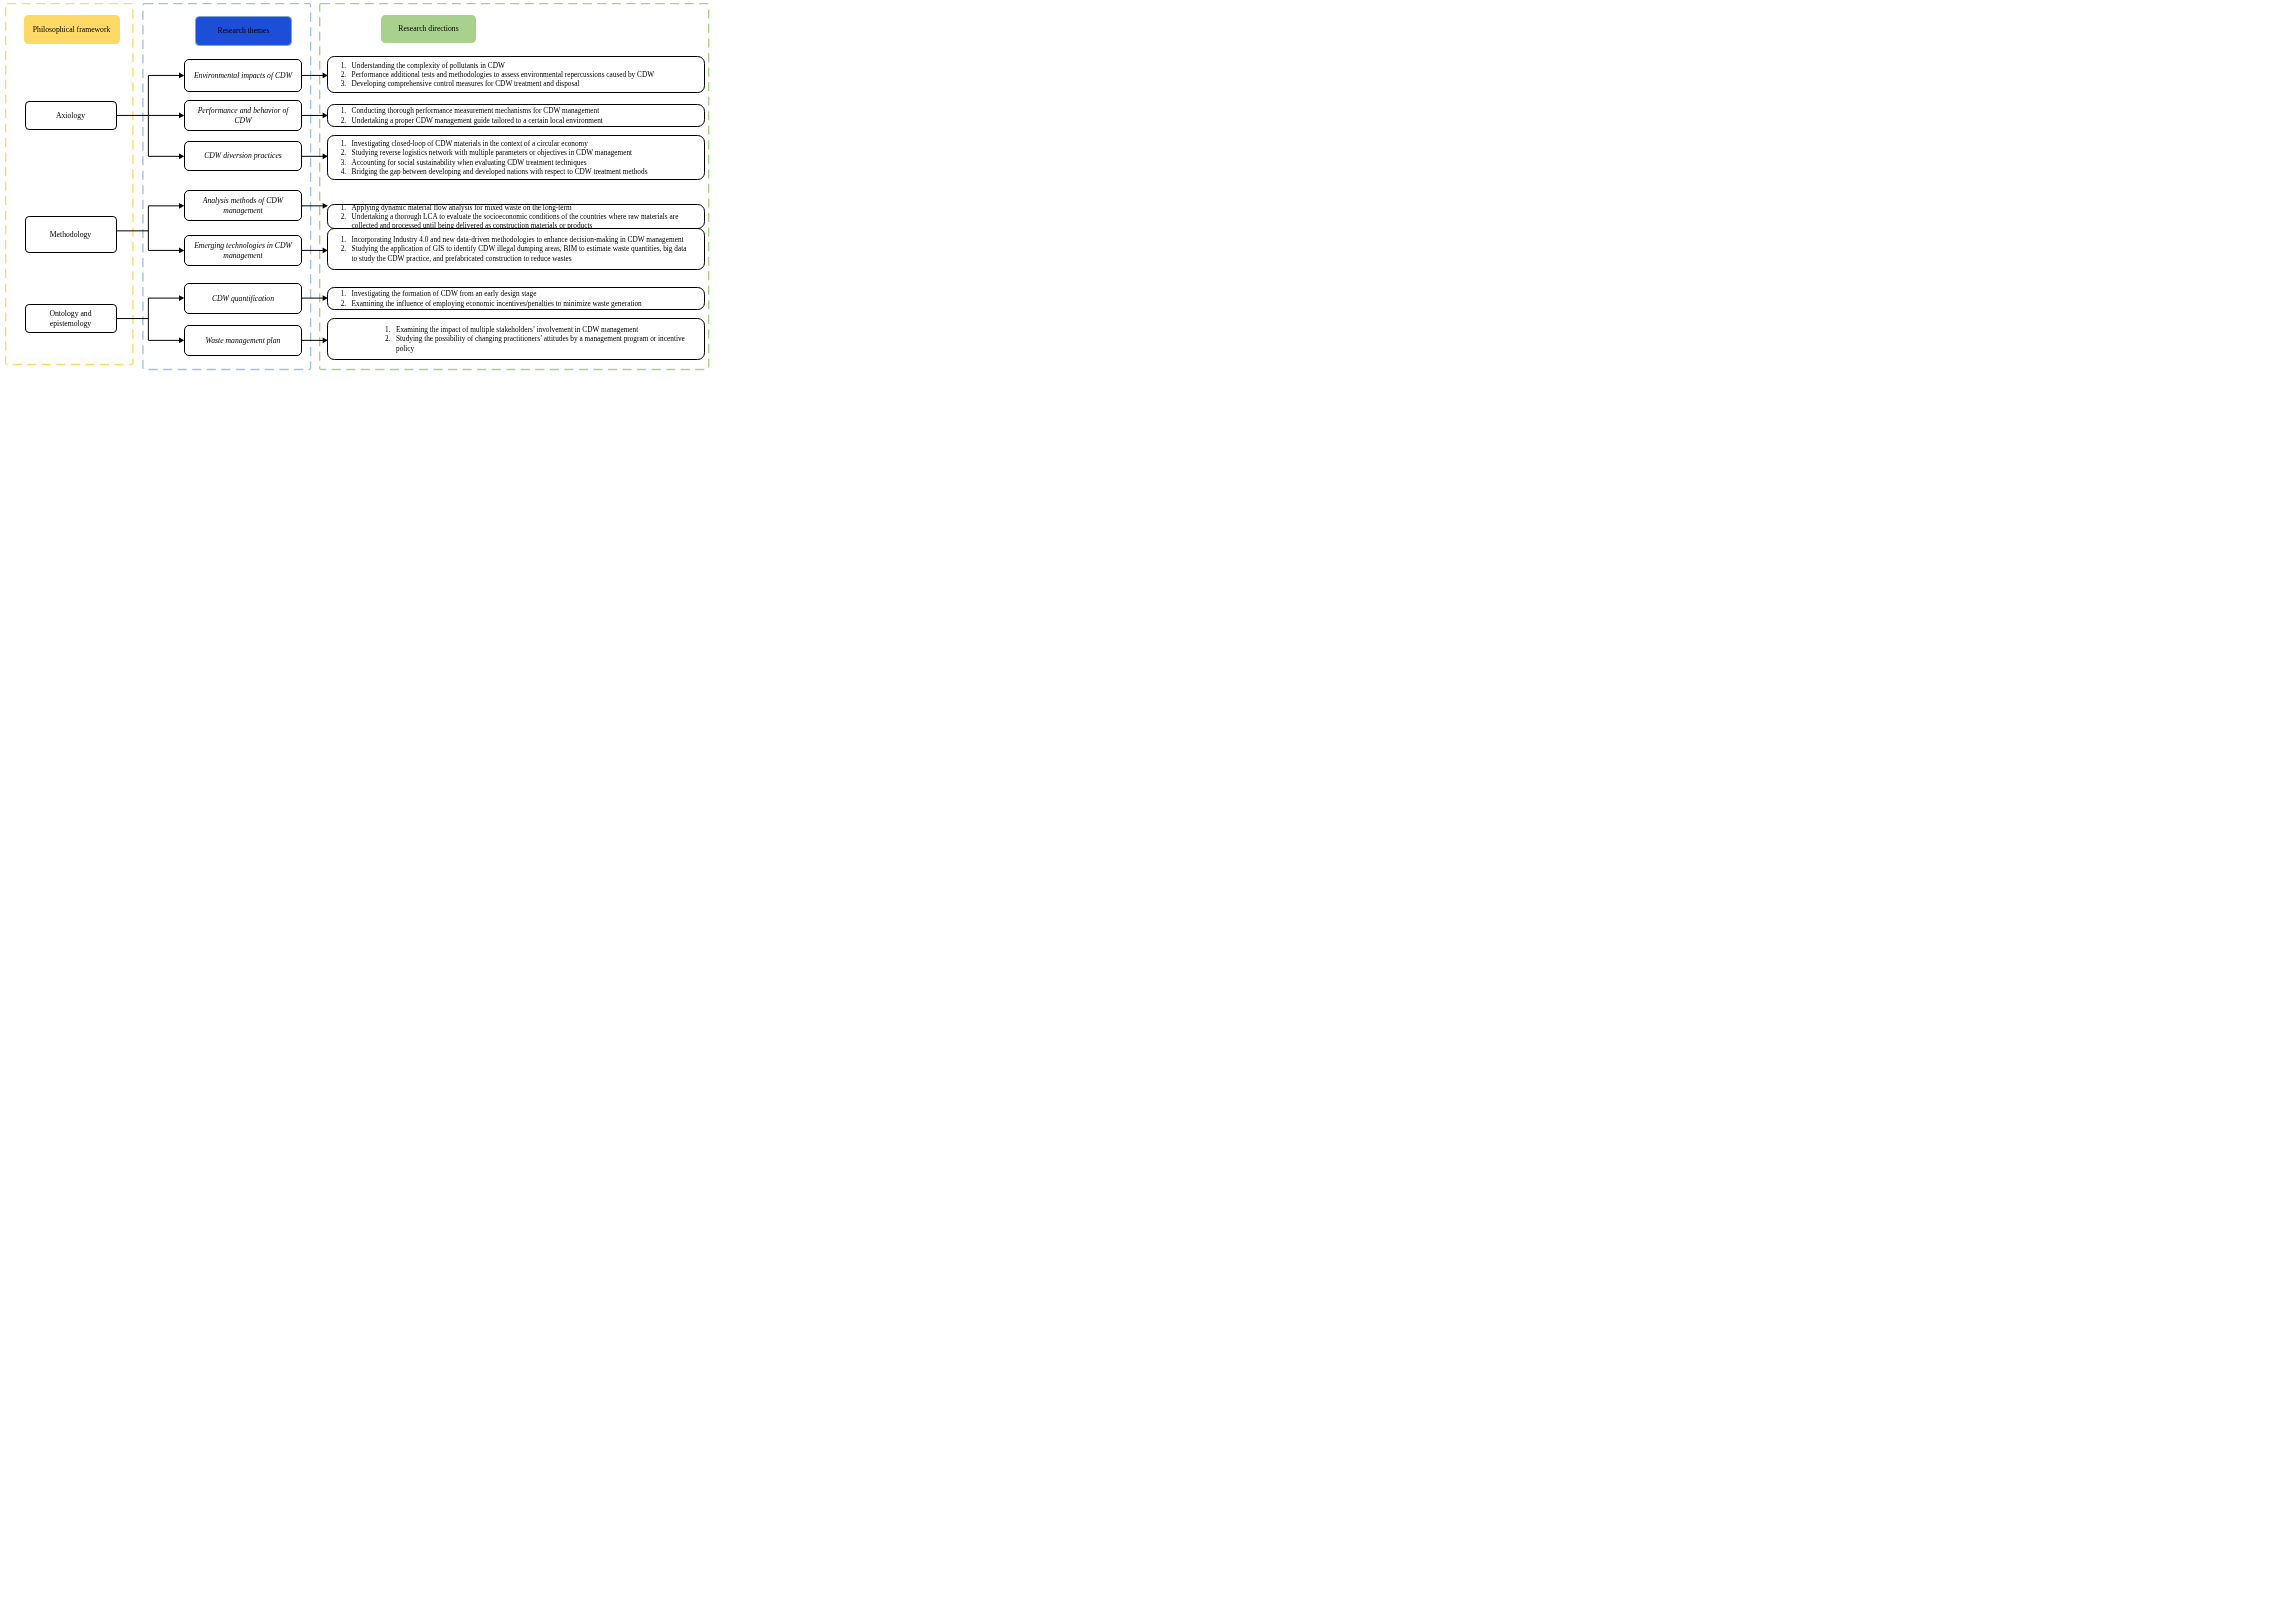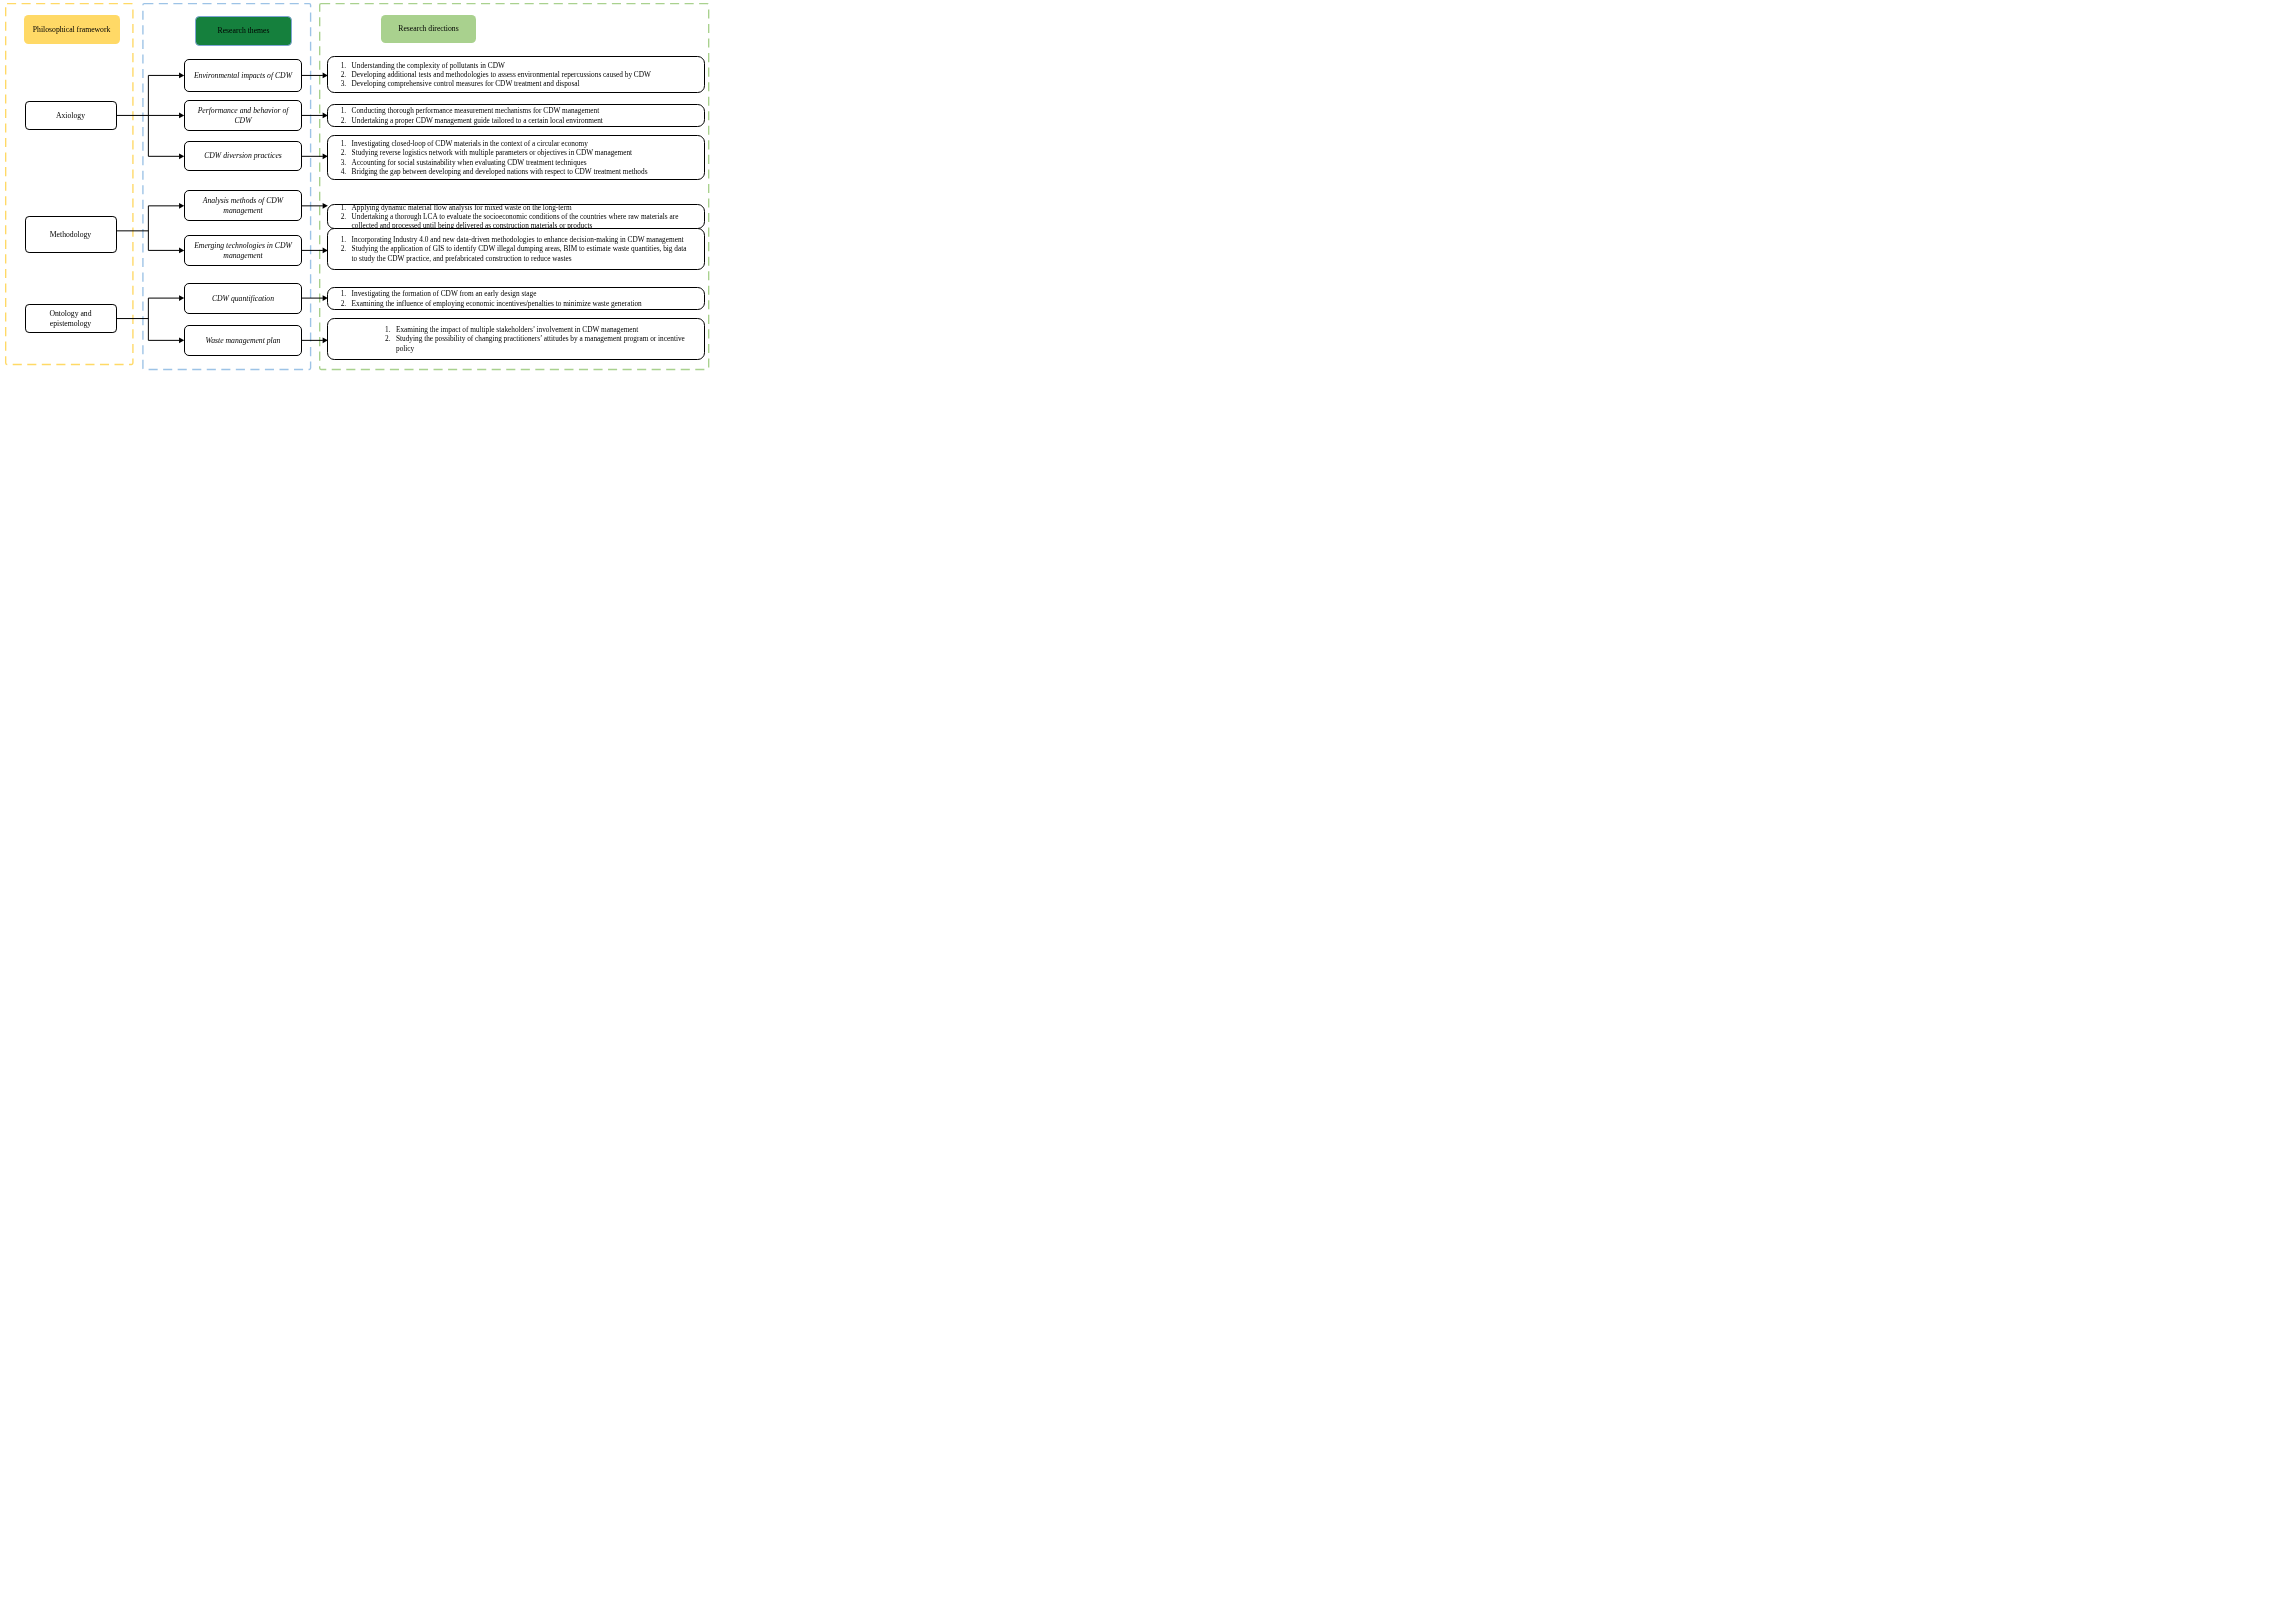--- a/index.html
+++ b/index.html
@@ -2,21 +2,21 @@
 <html style="font-size:7.3px"><head>
 <meta charset="utf-8">
 <style>
   html,body{margin:0;padding:0;background:#fff;}
   .canvas{position:relative;width:713px;height:374px;background:#fff;overflow:hidden;
           font-family:"Liberation Serif","DejaVu Serif",serif;color:#000;}
   svg.layer{position:absolute;left:0;top:0;width:713px;height:374px;}
   .hdr{position:absolute;display:flex;align-items:center;justify-content:center;text-align:center;
        border-radius:4.5px;font-size:7.7px;line-height:1.2;z-index:3;}
   #hdr-ph{left:23.6px;top:15px;width:96px;height:29px;background:#FFD966;}
-  #hdr-rt{left:195px;top:15.5px;width:95px;height:28px;background:#15803d;border:0.9px solid #7FA4D4;}
+  #hdr-rt{left:195px;top:15.5px;width:95px;height:28px;background:#1d4ed8;border:0.9px solid #7FA4D4;}
   #hdr-rd{left:381px;top:15px;width:95px;height:28px;background:#A9D18E;}
   .pbox{position:absolute;left:24.5px;width:92px;border:1.1px solid #000;border-radius:4.1px;background:#fff;
         display:flex;align-items:center;justify-content:center;text-align:center;font-size:7.7px;line-height:1.2;
         padding:0 4.5px;box-sizing:border-box;z-index:3;}
   #p-axiology{top:101px;height:29px;}
   #p-methodology{top:216px;height:37px;}
   #p-ontology{top:304px;height:29px;}
   .tbox{position:absolute;left:184px;width:118px;border:1.1px solid #000;border-radius:5px;background:#fff;
         display:flex;align-items:center;justify-content:center;text-align:center;font-size:7.7px;line-height:1.25;
         padding:0 6.4px;box-sizing:border-box;z-index:3;font-style:italic;}
@@ -86,21 +86,21 @@
   <div class="tbox" id="t-perf">Performance and behavior of CDW</div>
   <div class="tbox" id="t-divers">CDW diversion practices</div>
   <div class="tbox" id="t-analysis">Analysis methods of CDW management</div>
   <div class="tbox" id="t-emerging">Emerging technologies in CDW management</div>
   <div class="tbox" id="t-quant">CDW quantification</div>
   <div class="tbox" id="t-waste">Waste management plan</div>
 
   <div class="dbox" id="d1">
     <ol>
       <li>Understanding the complexity of pollutants in CDW</li>
-      <li>Developing additional tests and methodologies to assess environmental repercussions caused by CDW</li>
+      <li>Performance additional tests and methodologies to assess environmental repercussions caused by CDW</li>
       <li>Developing comprehensive control measures for CDW treatment and disposal</li>
     </ol>
   </div>
   <div class="dbox" id="d2">
     <ol>
       <li>Conducting thorough performance measurement mechanisms for CDW management</li>
       <li>Undertaking a proper CDW management guide tailored to a certain local environment</li>
     </ol>
   </div>
   <div class="dbox" id="d3">

